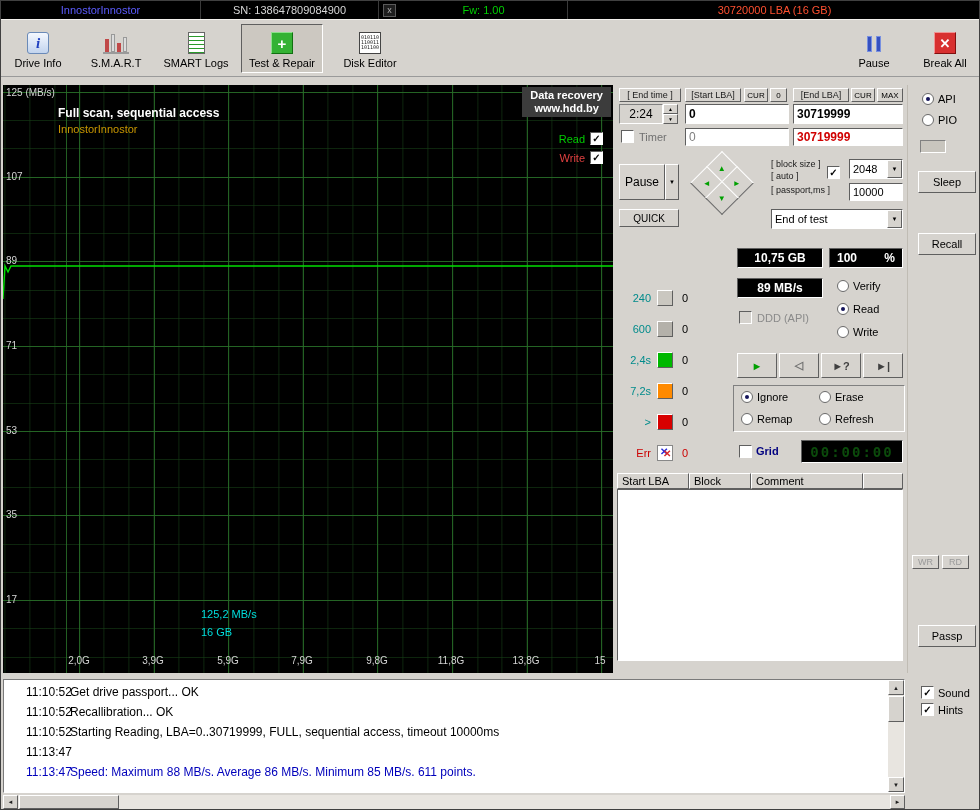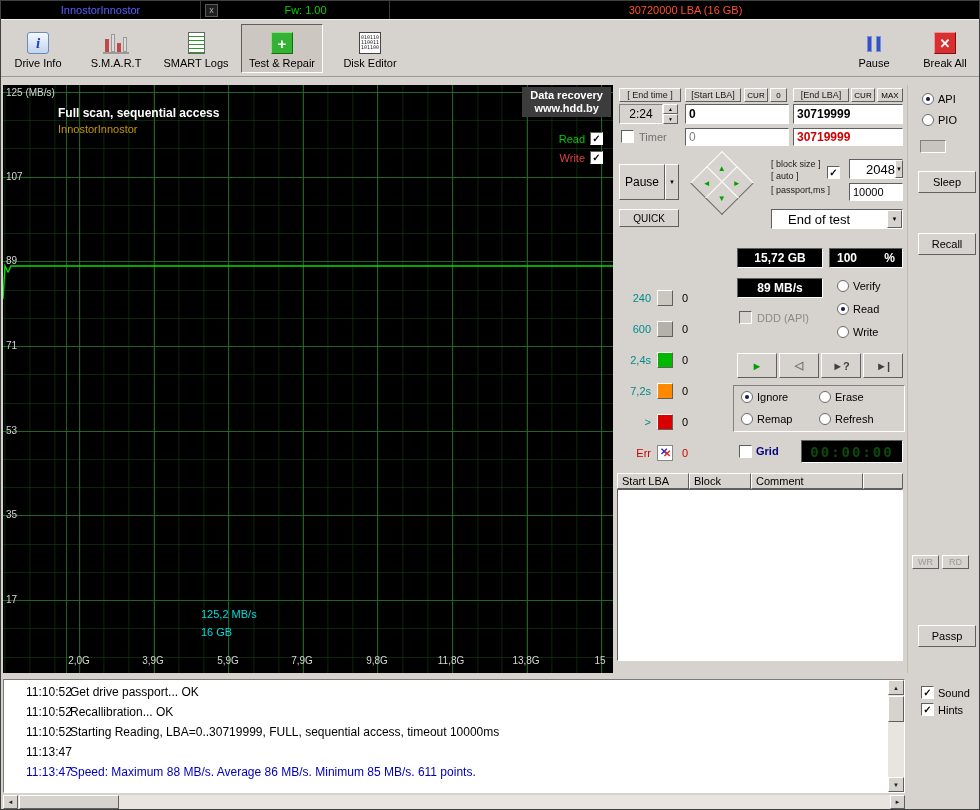--- a/index.html
+++ b/index.html
@@ -49,21 +49,21 @@
   .radio{width:12px;height:12px;border-radius:50%;background:#fff;border:1px solid #6a6a6a;position:relative;flex:none;}
   .radio.sel::after{content:"";position:absolute;left:3px;top:3px;width:4px;height:4px;border-radius:50%;background:#14145a;}
   .rrow{position:absolute;display:flex;align-items:center;gap:4px;white-space:nowrap;}
   .lbl{font-size:11px;}
   
   .controls{position:absolute;left:612px;top:84px;width:294px;height:588px;background:#d6d3ce;}
   .cap{position:absolute;font-size:9px;color:#1a1a1a;white-space:nowrap;display:flex;align-items:center;justify-content:center;}
   .mbtn{position:absolute;font-size:8px;display:flex;align-items:center;justify-content:center;}
   .input{position:absolute;display:flex;align-items:center;padding-left:3px;font-size:12px;}
   .dd{position:absolute;display:flex;align-items:center;justify-content:space-between;}
-  .ddval{padding-left:16px;font-size:13px;white-space:nowrap;}
+  .ddval{padding-left:3px;font-size:11px;white-space:nowrap;}
   .ddbtn{width:15px;height:100%;display:flex;align-items:center;justify-content:center;font-size:6px;background:#d6d3ce;border:1px solid;border-color:#ffffff #5f5f5f #5f5f5f #ffffff;}
   .spin{height:10px;display:flex;align-items:center;justify-content:center;font-size:5px;}
   .dtile{position:absolute;width:24px;height:24px;transform:rotate(45deg);background:#d6d3ce;border:1px solid;border-color:#ffffff #6a6a6a #6a6a6a #ffffff;display:flex;align-items:center;justify-content:center;}
   .dtile span{transform:rotate(-45deg);color:#00a000;font-size:8px;font-weight:bold;}
   .brow{position:absolute;left:8px;width:275px;height:18px;display:flex;align-items:center;}
   .blab{width:30px;text-align:right;color:#008b8b;font-size:11px;margin-right:6px;}
   .btile{width:16px;height:16px;border:1px solid;border-color:#ffffff #5f5f5f #5f5f5f #ffffff;flex:none;}
   .bval{margin-left:9px;font-size:11px;}
   .err-tile{position:relative;width:16px;height:16px;background:#fff;border:1px solid #888;flex:none;}
   .err-tile span{position:absolute;font-size:10px;font-weight:bold;line-height:10px;}
@@ -82,20 +82,23 @@
   .hscroll{position:absolute;left:2px;top:794px;width:902px;height:14px;background:#e8e5e0;}
 </style>
 </head>
 <body>
 
 <div class="window">
 
   <div class="titlebar">
     <div class="tseg" style="width:200px">
       <span style="color:#5c5cff">InnostorInnostor</span>
+    </div>
+    <div class="tseg" style="width:178px">
+      <span style="color:#d8d8d8">SN: 138647809084900</span>
     </div>
     <div class="tclose">
         <span>x</span>
       </div>
     <div class="tseg" style="width:168px">
       <span style="color:#00d000">Fw: 1.00</span>
     </div>
     <div class="tseg" style="flex:1;border-right:none">
       <span style="color:#ff5030">30720000 LBA (16 GB)</span>
     </div>
@@ -282,21 +285,21 @@
     </div>
     <div class="brow" style="top:359px">
       <span class="blab" style="color:#cc0000">Err</span>
       <span class="err-tile">
         <span style="left:2px;top:1px;color:#2828d8">✕</span>
         <span style="left:5px;top:3px;color:#d82828">✕</span>
       </span>
       <span class="bval" style="color:#cc0000">0</span>
     </div>
 
-    <div class="lcd" style="position:absolute;left:124px;top:163px;width:86px;height:20px">15,72 GB</div>
+    <div class="lcd" style="position:absolute;left:124px;top:163px;width:86px;height:20px">10,75 GB</div>
     <div class="lcd" style="position:absolute;left:216px;top:163px;width:74px;height:20px;justify-content:space-between;padding:0 7px">
       <span>100</span>
       <span>%</span>
     </div>
     <div class="lcd" style="position:absolute;left:124px;top:193px;width:86px;height:20px">89 MB/s</div>
 
     <span class="cb dis" style="position:absolute;left:126px;top:226px"></span>
     <span class="lbl" style="position:absolute;left:144px;top:227px;color:#8a8a8a">DDD (API)</span>
     <div class="rrow" style="left:224px;top:195px">
       <span class="radio"></span>

